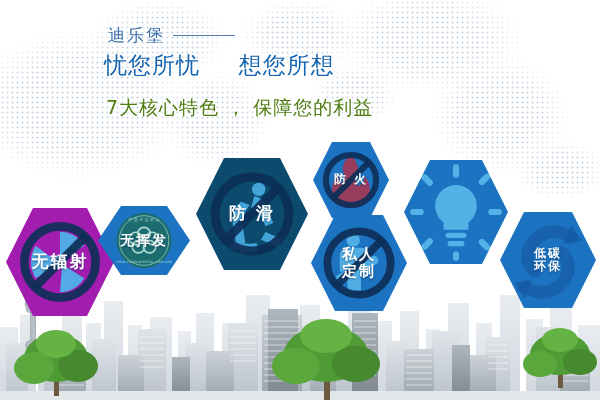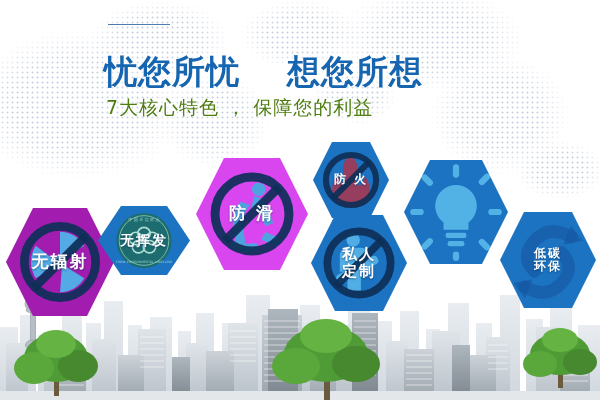--- a/index.html
+++ b/index.html
@@ -47,21 +47,21 @@
   }
   .brand-name{
     font-size:17px;color:#3a6ea8;letter-spacing:2px;font-weight:400;
     text-shadow:0 0 2px #fff,0 0 4px #fff;
   }
   .brand-rule{
     width:62px;height:0;border-top:1.5px solid #3a6ea8;opacity:.9;
   }
   .main-title{
     position:absolute;left:104px;top:50px;
-    font-size:33px;font-weight:bold;color:#1565b0;
+    font-size:23px;font-weight:normal;color:#1565b0;
     letter-spacing:1px;white-space:nowrap;
     text-shadow:0 0 3px #fff,0 0 6px #fff;
   }
   .main-title .gap{display:inline-block;width:22px;}
   .sub-title{
     position:absolute;left:106px;top:95px;
     font-size:19px;color:#4d7c0f;letter-spacing:1px;white-space:nowrap;
     text-shadow:0 0 3px #fff,0 0 5px #fff;
   }
 
@@ -228,20 +228,21 @@
     <g>
       <ellipse cx="40" cy="32" rx="30" ry="21" fill="#4f9b35"></ellipse>
       <ellipse cx="20" cy="42" rx="17" ry="13" fill="#5aa83c"></ellipse>
       <ellipse cx="60" cy="40" rx="17" ry="13" fill="#46892e"></ellipse>
       <ellipse cx="40" cy="18" rx="18" ry="12" fill="#64b343"></ellipse>
     </g>
   </svg>
 
   <div class="headline">
     <div class="brand-row">
+      <span class="brand-name">迪乐堡</span>
       <span class="brand-rule"></span>
     </div>
 
     <div class="main-title">
       <span>忧您所忧</span>
       <span class="gap"></span>
       <span>想您所想</span>
     </div>
 
     <div class="sub-title">7大核心特色  ，  保障您的利益</div>
@@ -280,21 +281,21 @@
             <g fill="#bdeadd" opacity=".75" font-size="6" font-family="DejaVu Sans, sans-serif">
               <text x="50" y="22" text-anchor="middle">中 国 环 境 标 志</text>
               <text x="50" y="82" text-anchor="middle" font-size="4.6">CHINA ENVIRONMENTAL LABELLING</text>
             </g>
           </svg>
         </div>
         <div class="label lbl-1line" style="font-size: 14px;">
           <div>无挥发</div>
         </div>
       </div>
-      <div class="hex hex-shadow" style="left: 196px; top: 158px; width: 112px; height: 112px; background: #d946ef;">
+      <div class="hex hex-shadow" style="left: 196px; top: 158px; width: 112px; height: 112px; background: #0c4a6e;">
         <div class="art">
           <svg viewBox="0 0 100 100" style="position:absolute;inset:0;width:100%;height:100%">
             <g fill="#46a9e0" opacity=".95">
               <circle cx="56" cy="28" r="6"></circle>
               <path d="M52 34 q10 2 12 12 l5 12 -7 3 -5 -12 -8 -4 z"></path>
               <path d="M48 42 q-8 10 -6 20 l2 14 -8 1 -3 -16 q-2 -14 7 -22 z"></path>
               <path d="M34 74 q10 4 20 2 l2 7 q-14 3 -26 -2 z"></path>
               <path d="M62 66 l14 6 -3 7 -15 -6 z"></path>
             </g>
             <circle cx="50" cy="50" r="33" fill="none" stroke="#0d2f57" stroke-width="8" opacity=".92"></circle>

